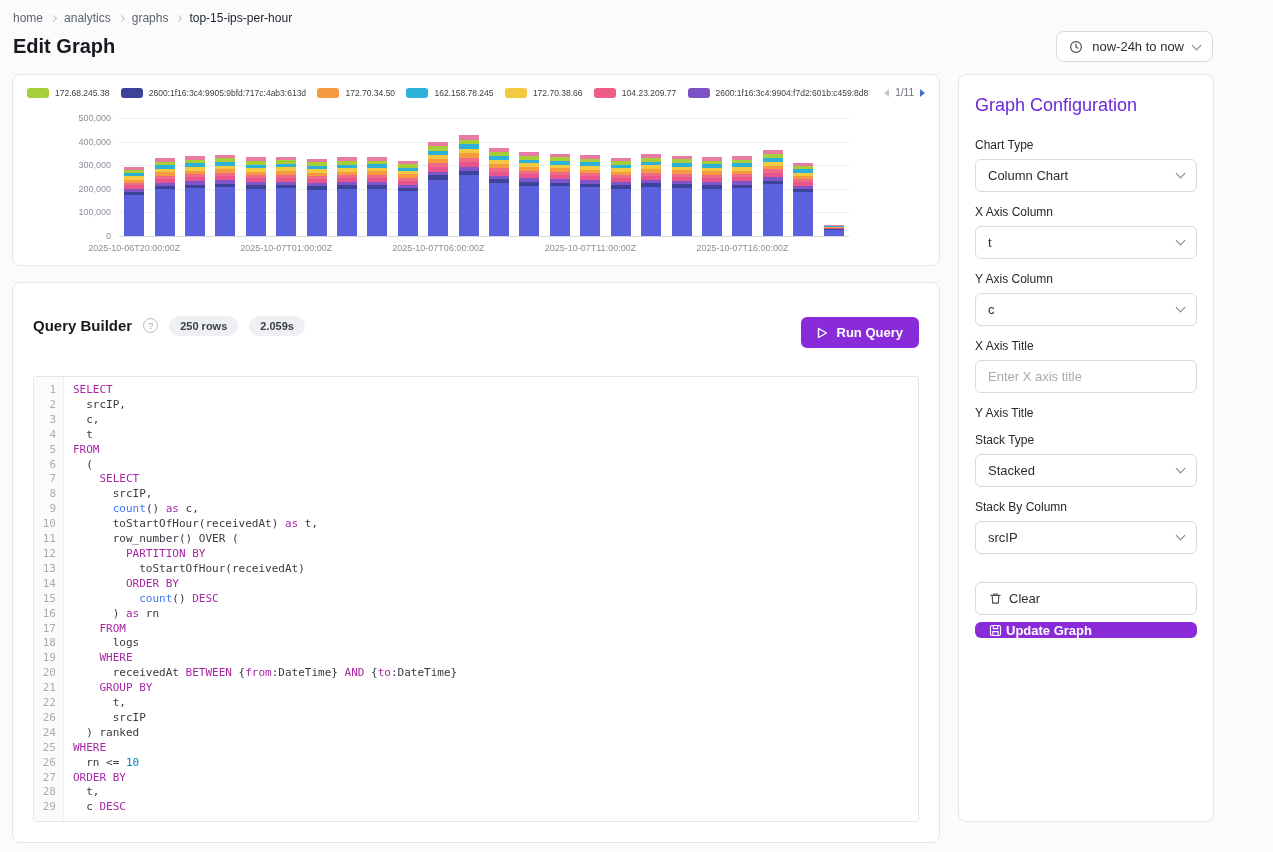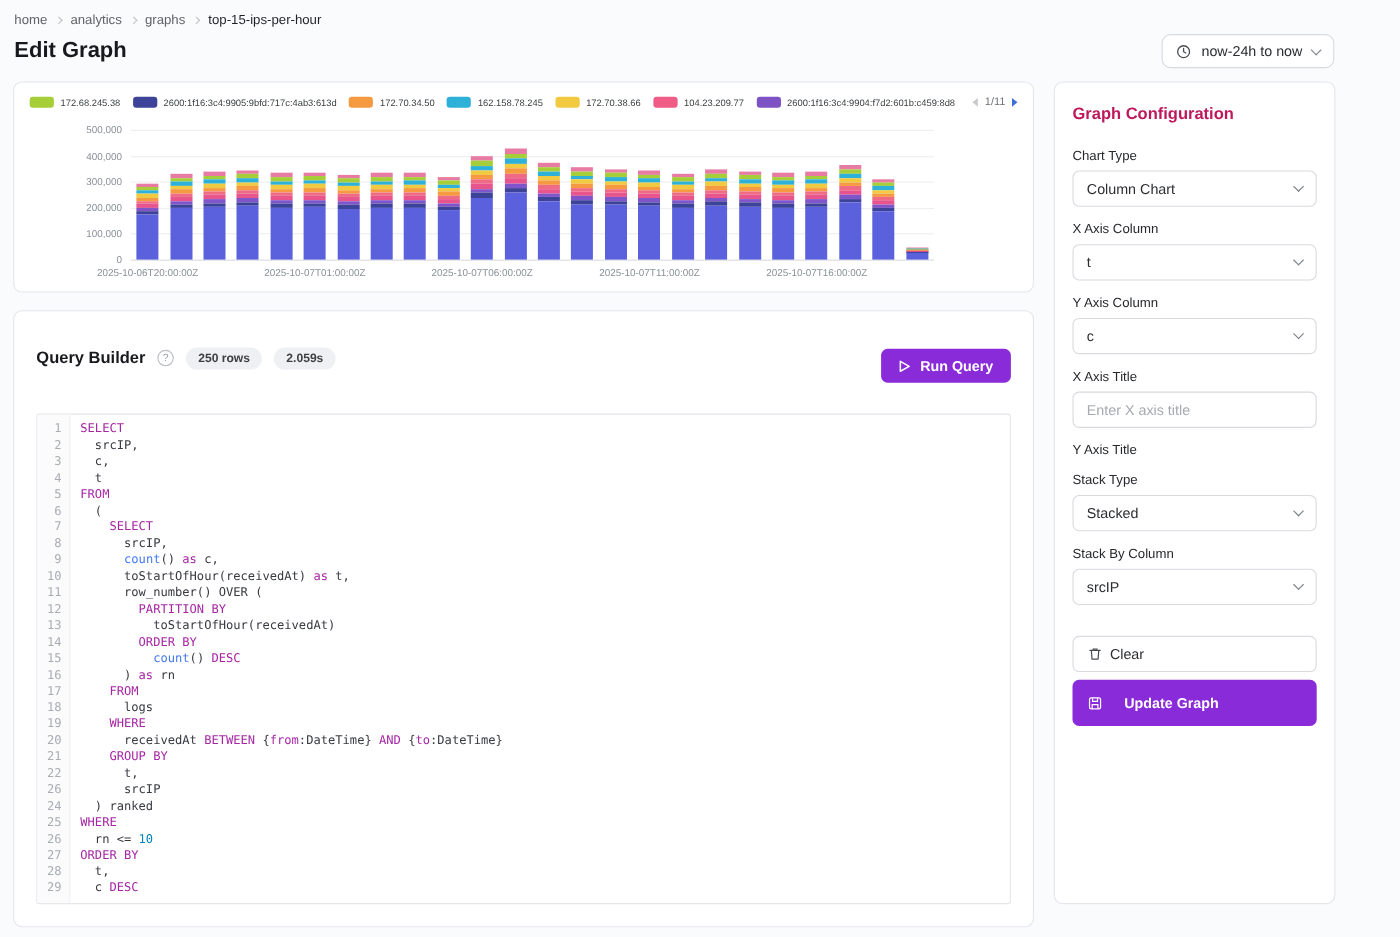--- a/index.html
+++ b/index.html
@@ -64,30 +64,30 @@
   .editor { display:flex; border:1px solid #e4e6ea; border-radius:3px; font-family:"DejaVu Sans Mono", monospace; font-size:11px; line-height:14.9px; cursor:text; }
   .gutter { width:30px; flex:none; text-align:right; padding:6px 7px 6px 0; color:#a8adb3; background:#fbfbfc; border-right:1px solid #f0f1f3; user-select:none; }
   .code { flex:1; padding:6px 0 6px 9px; white-space:pre; color:#383a42; overflow:hidden; }
   .tok-k { color:#a626a4; }
   .tok-f { color:#4078f2; }
   .tok-n { color:#0184bc; }
   .tok-p { color:#383a42; }
 
   
   .config-card { width:256px; flex:none; padding:16px; height:748px; }
-  .config-title { margin:4px 0 22px; font-size:15px; font-weight:700; color:#be185d; }
+  .config-title { margin:4px 0 22px; font-size:18px; font-weight:400; color:#6d28d9; }
   .field { margin-bottom:13px; }
   .field-label { font-size:12px; font-weight:500; color:#26282c; margin-bottom:7px; }
   .control { position:relative; height:33px; width:100%; border:1px solid #d8dade; border-radius:6px; background:#fff; display:flex; align-items:center; padding:0 12px; font-size:13px; color:#2b2d31; cursor:pointer; }
   .control .chev { position:absolute; right:12px; top:13px; }
   input.control { font-family:"Liberation Sans", sans-serif; cursor:text; outline:none; }
   input.control::placeholder { color:#a6aab0; }
   .btn-row { display:flex; justify-content:flex-end; gap:7px; margin-top:28px;flex-direction:column; }
   .clear-btn { display:flex; align-items:center; gap:7px; background:#fff; border:1px solid #d8dade; border-radius:6px; padding:0 13px; height:33px; font-size:13px; color:#2b2d31; cursor:pointer; font-family:"Liberation Sans", sans-serif; }
-  .update-btn { display:flex; align-items:center; gap:20px; border:none; border-radius:6px; padding:0 14px; height:42px; font-size:13px; font-weight:600; color:#fff; cursor:pointer; font-family:"Liberation Sans", sans-serif; }
+  .update-btn { display:flex; align-items:center; gap:4px; border:none; border-radius:6px; padding:0 14px; height:16px; font-size:13px; font-weight:600; color:#fff; cursor:pointer; font-family:"Liberation Sans", sans-serif; }
 </style>
 </head>
 <body>
 
 <div class="page">
 
   <nav class="breadcrumb">
     <a>home</a>
     <span class="sep"></span>
     <a>analytics</a>

